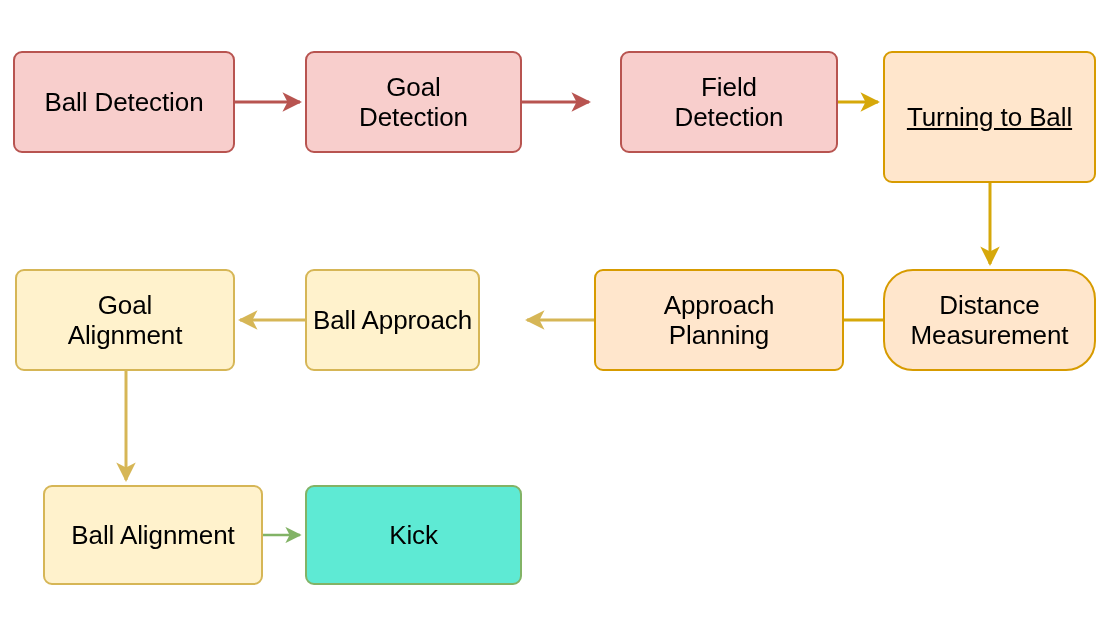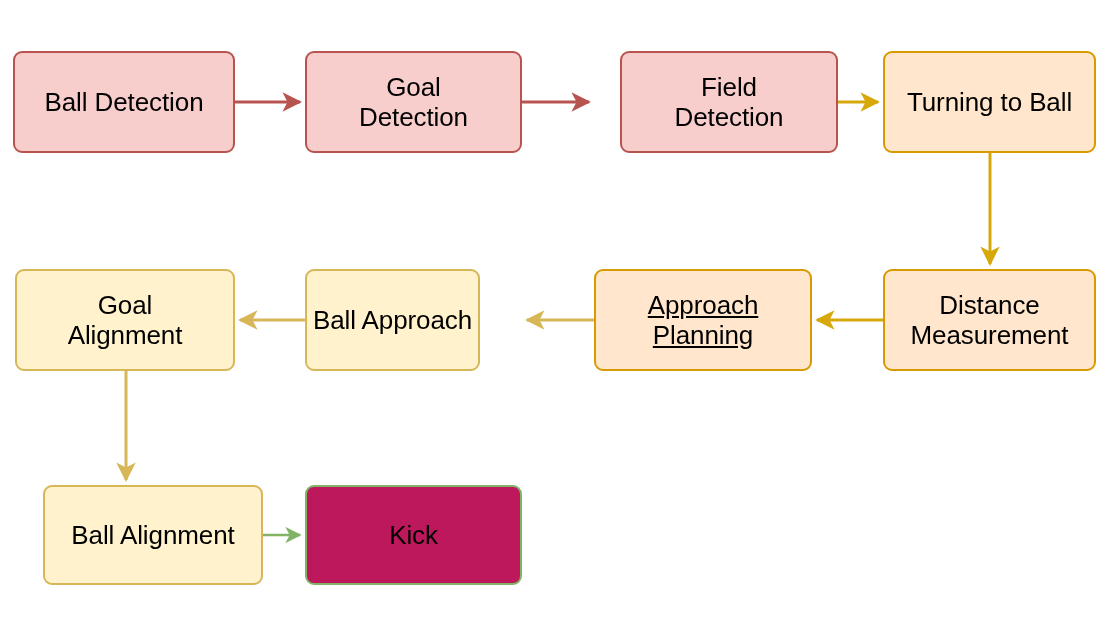--- a/index.html
+++ b/index.html
@@ -47,21 +47,21 @@
   }
   .node.peach {
     background: #ffe6cc;
     border-color: #d79b00;
   }
   .node.yellow {
     background: #fff2cc;
     border-color: #d6b656;
   }
   .node.green {
-    background: #be185d;
+    background: #5eead4;
     border-color: #82b366;
   }
   .node .label {
     display: block;
     width: 100%;
     padding: 0 3px;
   }
 </style>
 </head>
 <body>
@@ -110,30 +110,30 @@
   <div class="node detect" style="left:305px; top:51px; width:217px; height:102px;">
     <span class="label">Goal
 Detection</span>
   </div>
 
   <div class="node detect" style="left:620px; top:51px; width:218px; height:102px;">
     <span class="label">Field
 Detection</span>
   </div>
 
-  <div class="node peach" style="left:883px; top:51px; width:213px; height:102px;">
+  <div class="node peach" style="left:883px; top:51px; width:213px; height:132px;text-decoration:underline;">
     <span class="label">Turning to Ball</span>
   </div>
 
-  <div class="node peach" style="left:883px; top:269px; width:213px; height:102px;">
+  <div class="node peach" style="left:883px; top:269px; width:213px; height:102px;border-radius:30px;">
     <span class="label">Distance
 Measurement</span>
   </div>
 
-  <div class="node peach" style="left:594px; top:269px; width:218px; height:102px;text-decoration:underline;">
+  <div class="node peach" style="left:594px; top:269px; width:250px; height:102px;">
     <span class="label">Approach
 Planning</span>
   </div>
 
   <div class="node yellow" style="left:305px; top:269px; width:175px; height:102px;align-items:center;">
     <span class="label">Ball Approach</span>
   </div>
 
   <div class="node yellow" style="left:15px; top:269px; width:220px; height:102px;">
     <span class="label">Goal

